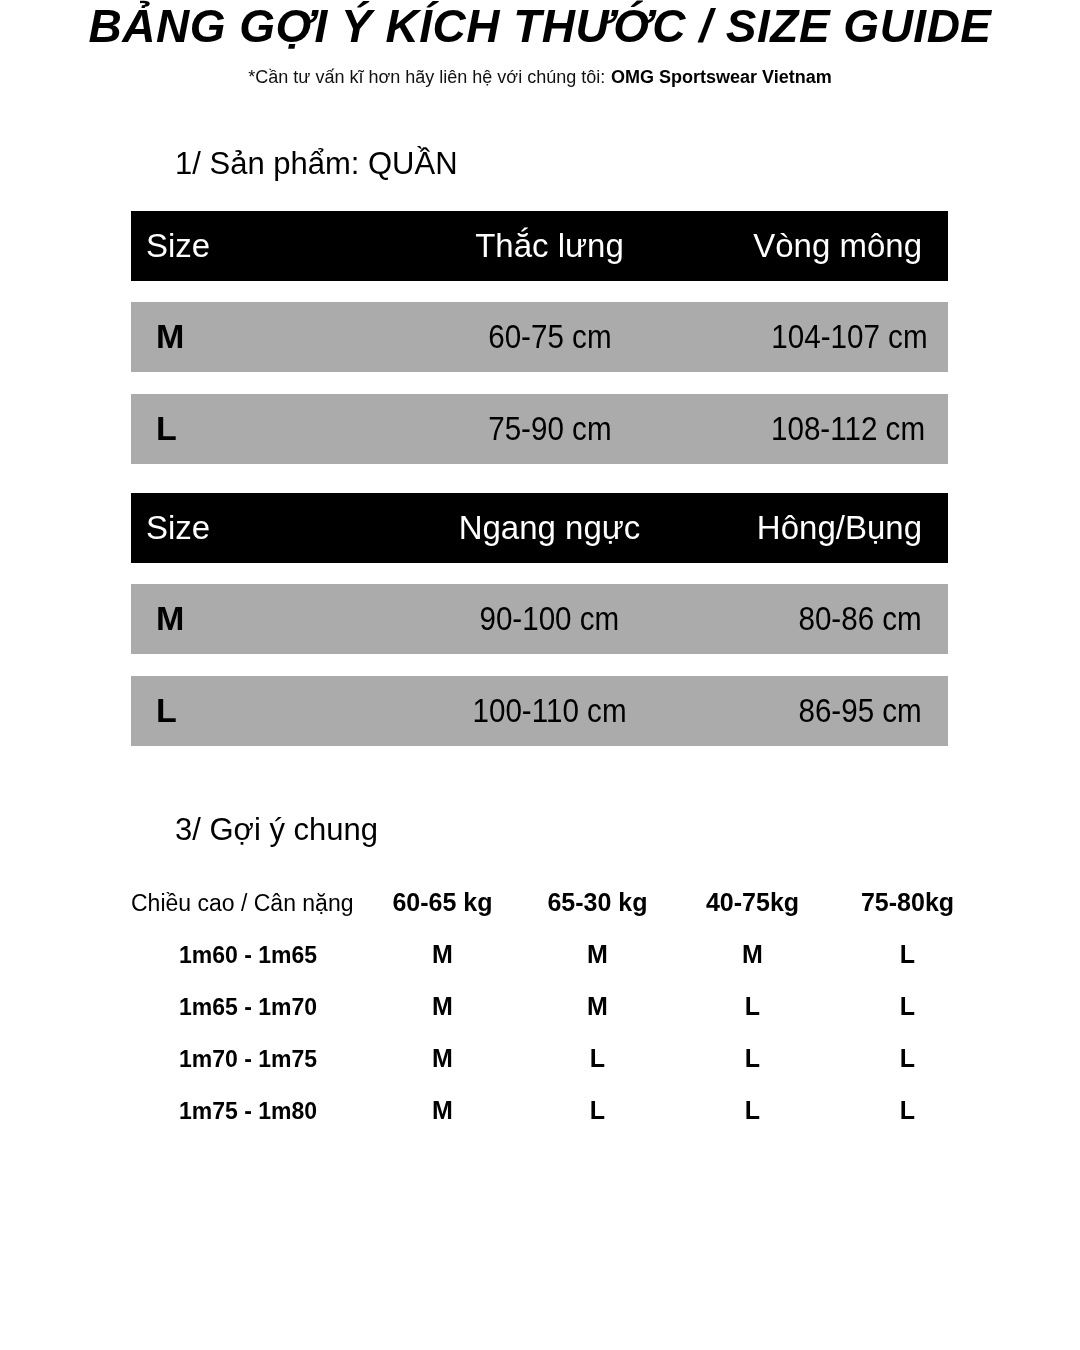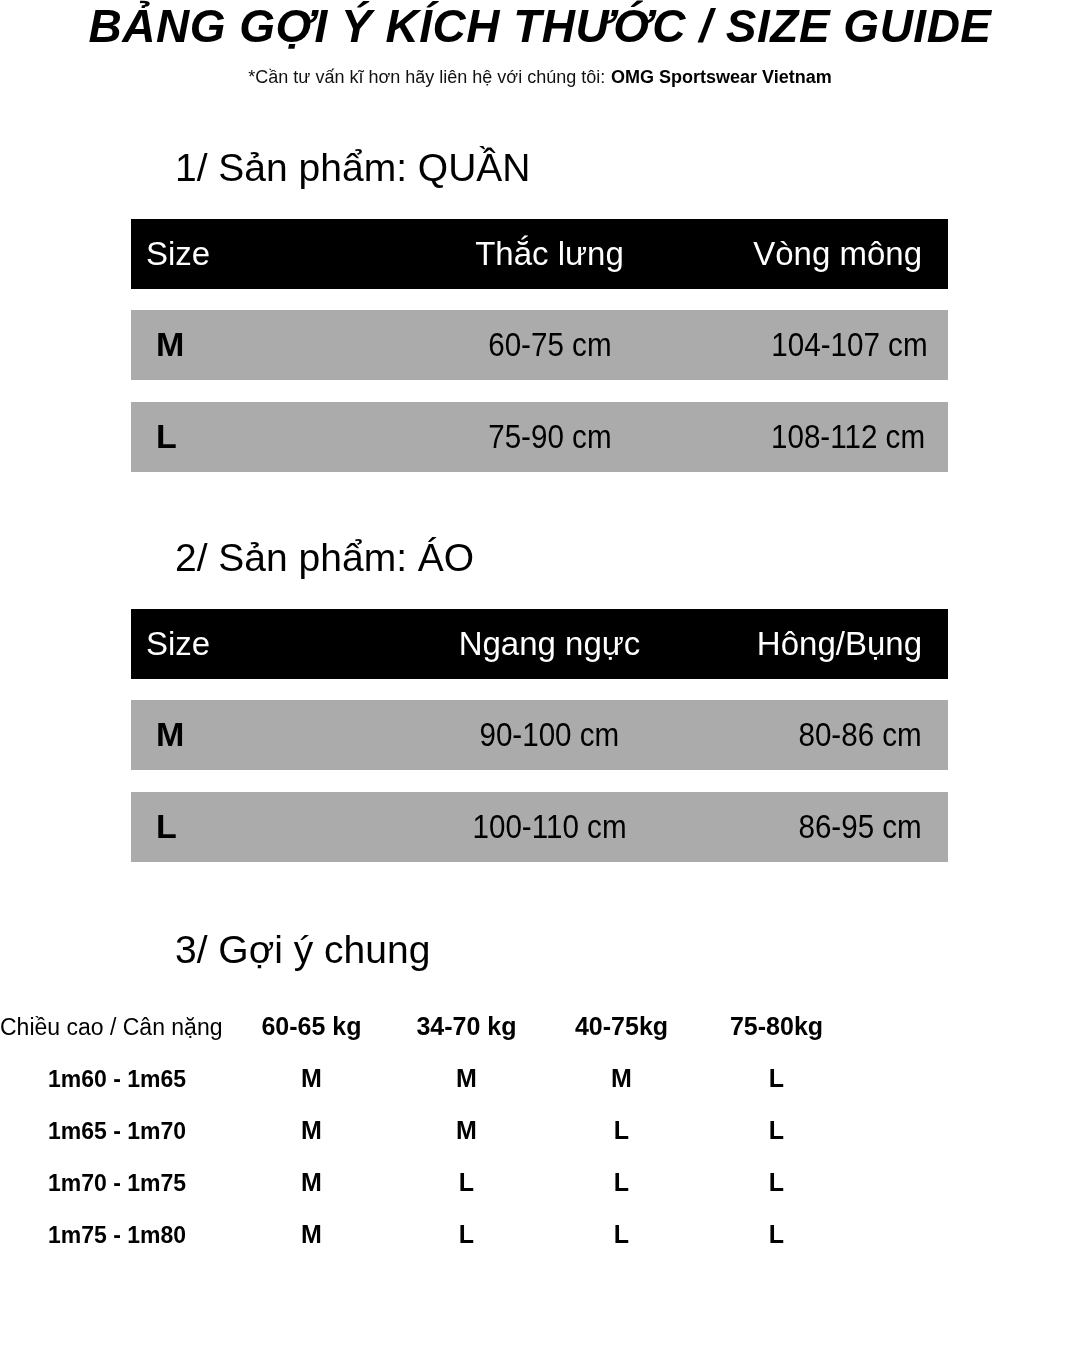--- a/index.html
+++ b/index.html
@@ -26,21 +26,21 @@
   }
   .doc-subtitle {
     margin-top: 14px;
     font-size: 18px;
     color: #111111;
   }
   .doc-subtitle .brand { font-weight: bold; margin-left: 0.32em; color: #000; }
 
   
   .section-heading {
-    font-size: 39px;
+    font-size: 31px;
     font-weight: normal;
     margin-left: 175px;
     white-space: nowrap;
   }
   .sec1 .section-heading { margin-top: 58px; }
   .sec2 .section-heading { margin-top: 64px; }
   .sec3 .section-heading { margin-top: 66px; }
 
   
   .size-table { width: 817px; margin-left: 131px; margin-top: 29px; }
@@ -55,21 +55,21 @@
   .t-body + .t-body { margin-top: 22px; }
   .c1 { width: 220px; text-align: left; padding-left: 15px; font-size: 33px; }
   .c2 { flex: 1; text-align: center; font-size: 33px; }
   .c3 { width: 200px; text-align: right; padding-right: 26px; font-size: 33px; }
   .t-body .c1 { padding-left: 25px; font-weight: bold; font-size: 34px; }
   .t-body .c2, .t-body .c3 { font-size: 34px; }
   .cond { display: inline-block; transform: scaleX(0.87); transform-origin: center center; white-space: nowrap; }
   .c3 .cond { transform-origin: right center; }
 
   
-  .guide-grid { margin-top: 40px; width: 854px; }
+  .guide-grid { margin-left: 131px; margin-top: 40px; width: 854px; }
   .g-row { display: flex; align-items: baseline; height: 30px; }
   .g-row + .g-row { margin-top: 22px; }
   .g-col1 { width: 234px; font-size: 23px; }
   .g-col  { width: 155px; text-align: center; font-size: 25px; font-weight: bold; }
   .g-head .g-col1 { font-weight: normal; }
   .g-body .g-col1 { font-weight: bold; text-align: center; }
 </style>
 </head>
 <body>
 
@@ -95,21 +95,20 @@
       </div>
       <div class="t-row t-body">
         <div class="c1">L</div>
         <div class="c2"><span class="cond">75-90 cm</span></div>
         <div class="c3"><span class="cond">108-112 cm</span></div>
       </div>
     </div>
   </div>
 
   <div class="sec2">
-    <div class="section-heading">2/ Sản phẩm: ÁO</div>
     <div class="size-table">
       <div class="t-row t-head">
         <div class="c1">Size</div>
         <div class="c2">Ngang ngực</div>
         <div class="c3">Hông/Bụng</div>
       </div>
       <div class="t-row t-body">
         <div class="c1">M</div>
         <div class="c2"><span class="cond">90-100 cm</span></div>
         <div class="c3"><span class="cond">80-86 cm</span></div>
@@ -121,21 +120,21 @@
       </div>
     </div>
   </div>
 
   <div class="sec3">
     <div class="section-heading">3/ Gợi ý chung</div>
     <div class="guide-grid">
       <div class="g-row g-head">
         <div class="g-col1">Chiều cao / Cân nặng</div>
         <div class="g-col">60-65 kg</div>
-        <div class="g-col">34-70 kg</div>
+        <div class="g-col">65-30 kg</div>
         <div class="g-col">40-75kg</div>
         <div class="g-col">75-80kg</div>
       </div>
       <div class="g-row g-body">
         <div class="g-col1">1m60 - 1m65</div>
         <div class="g-col">M</div>
         <div class="g-col">M</div>
         <div class="g-col">M</div>
         <div class="g-col">L</div>
       </div>

